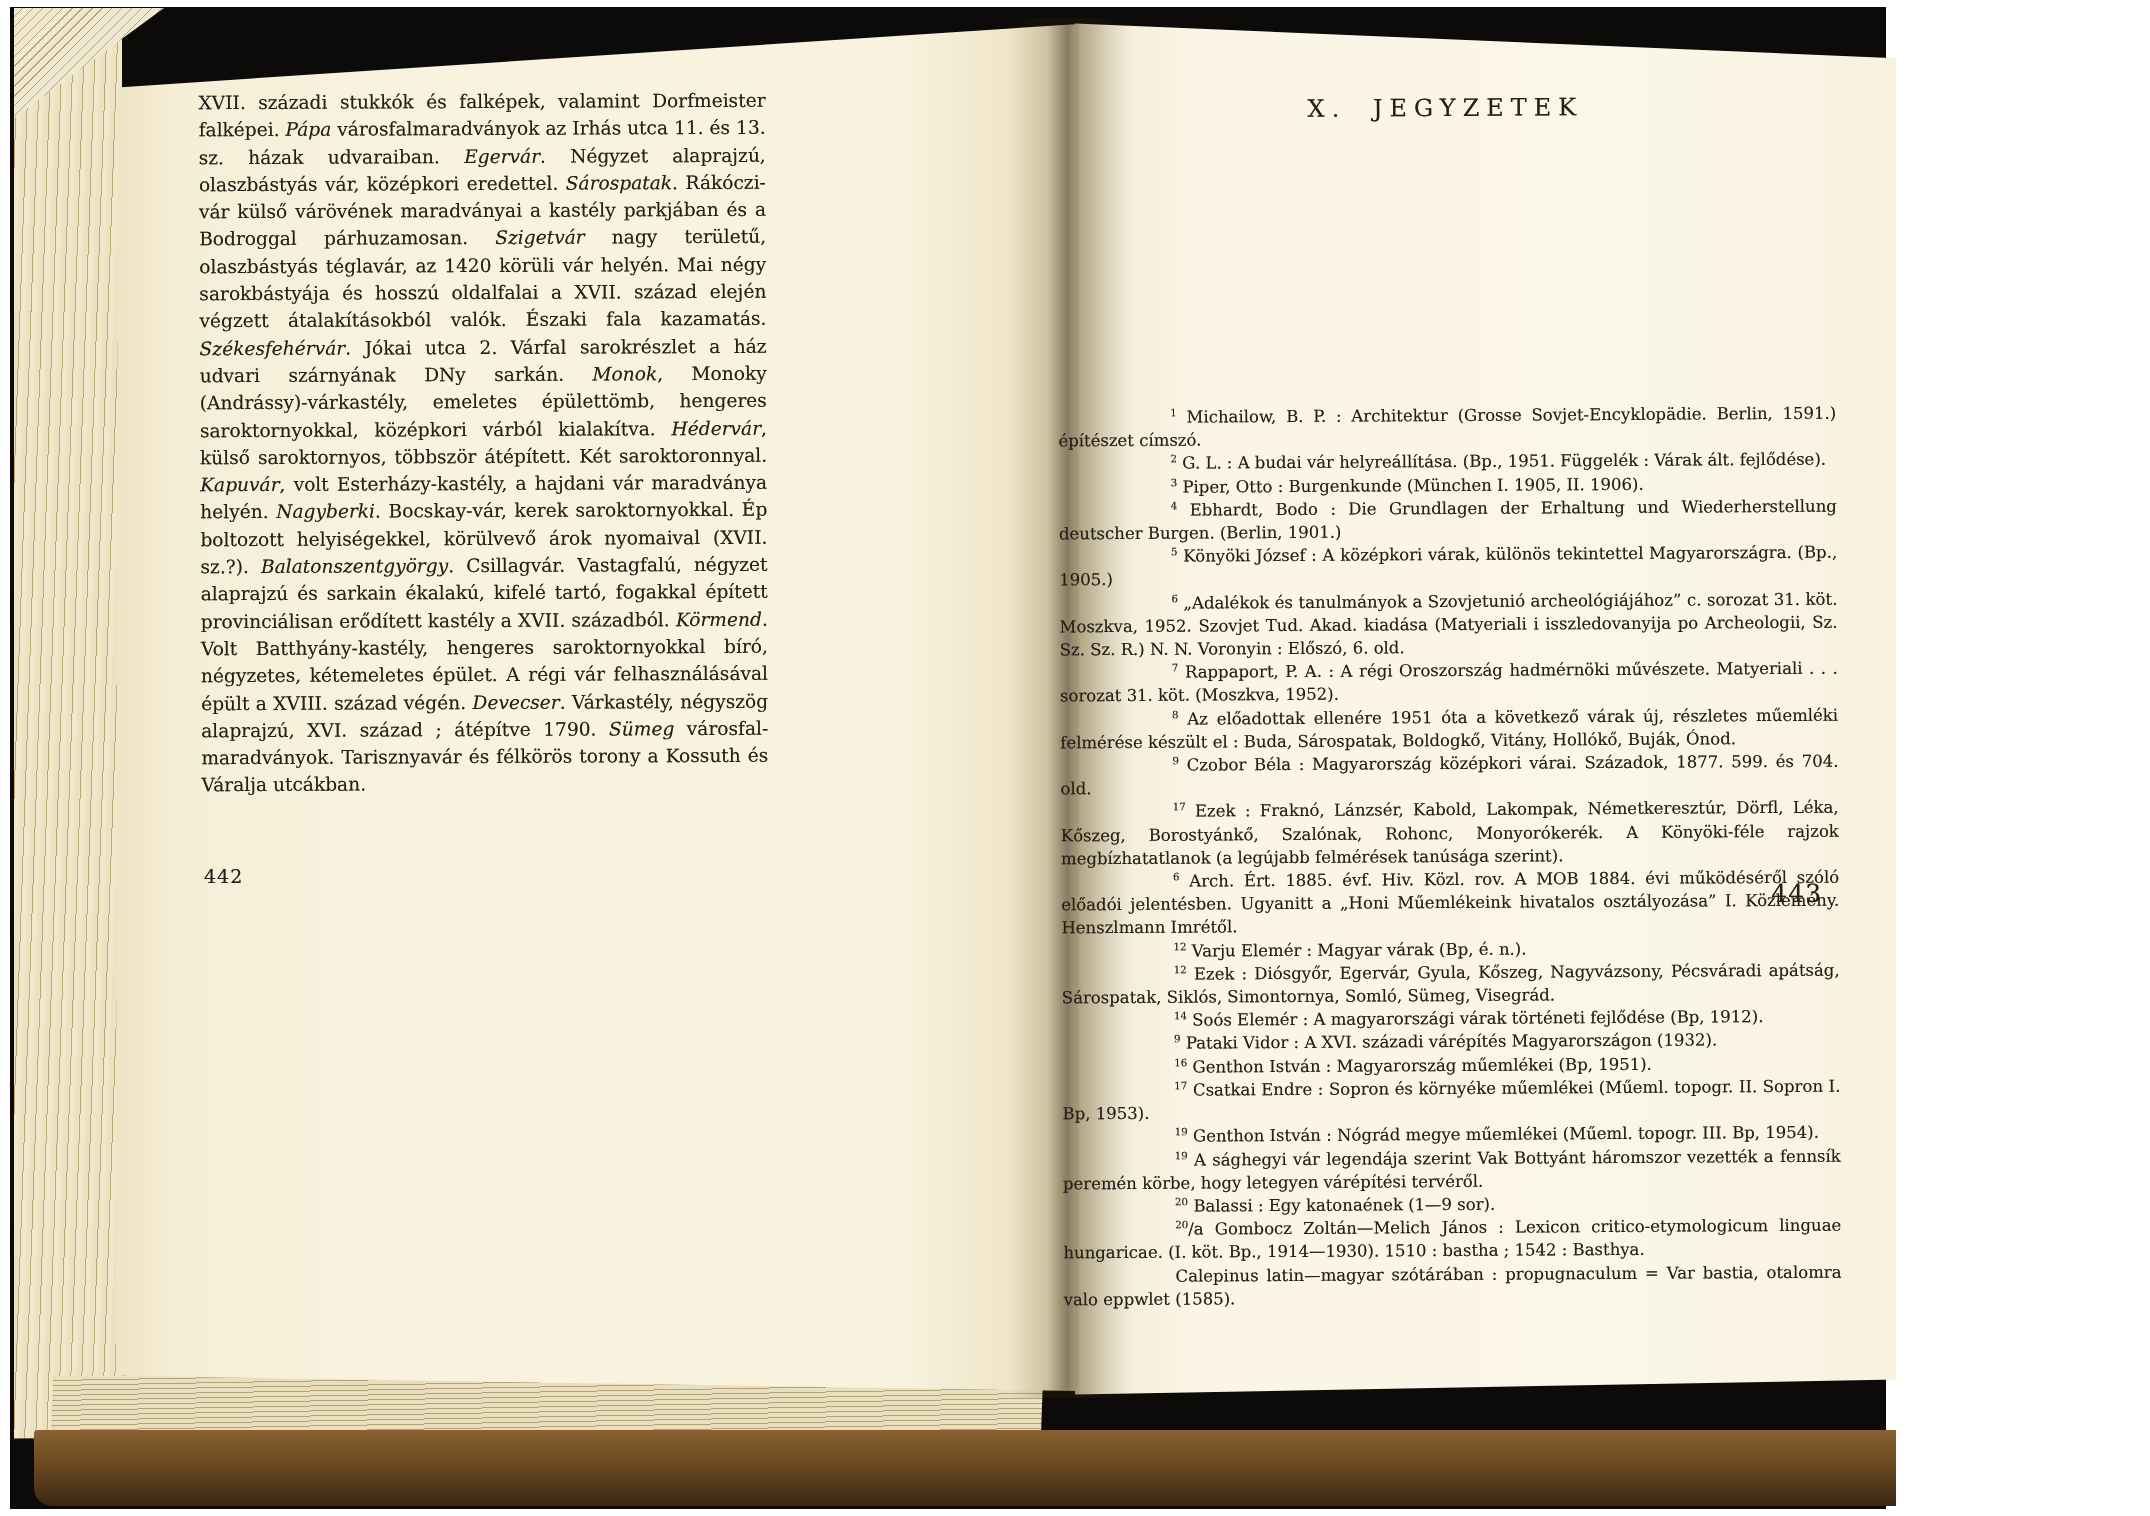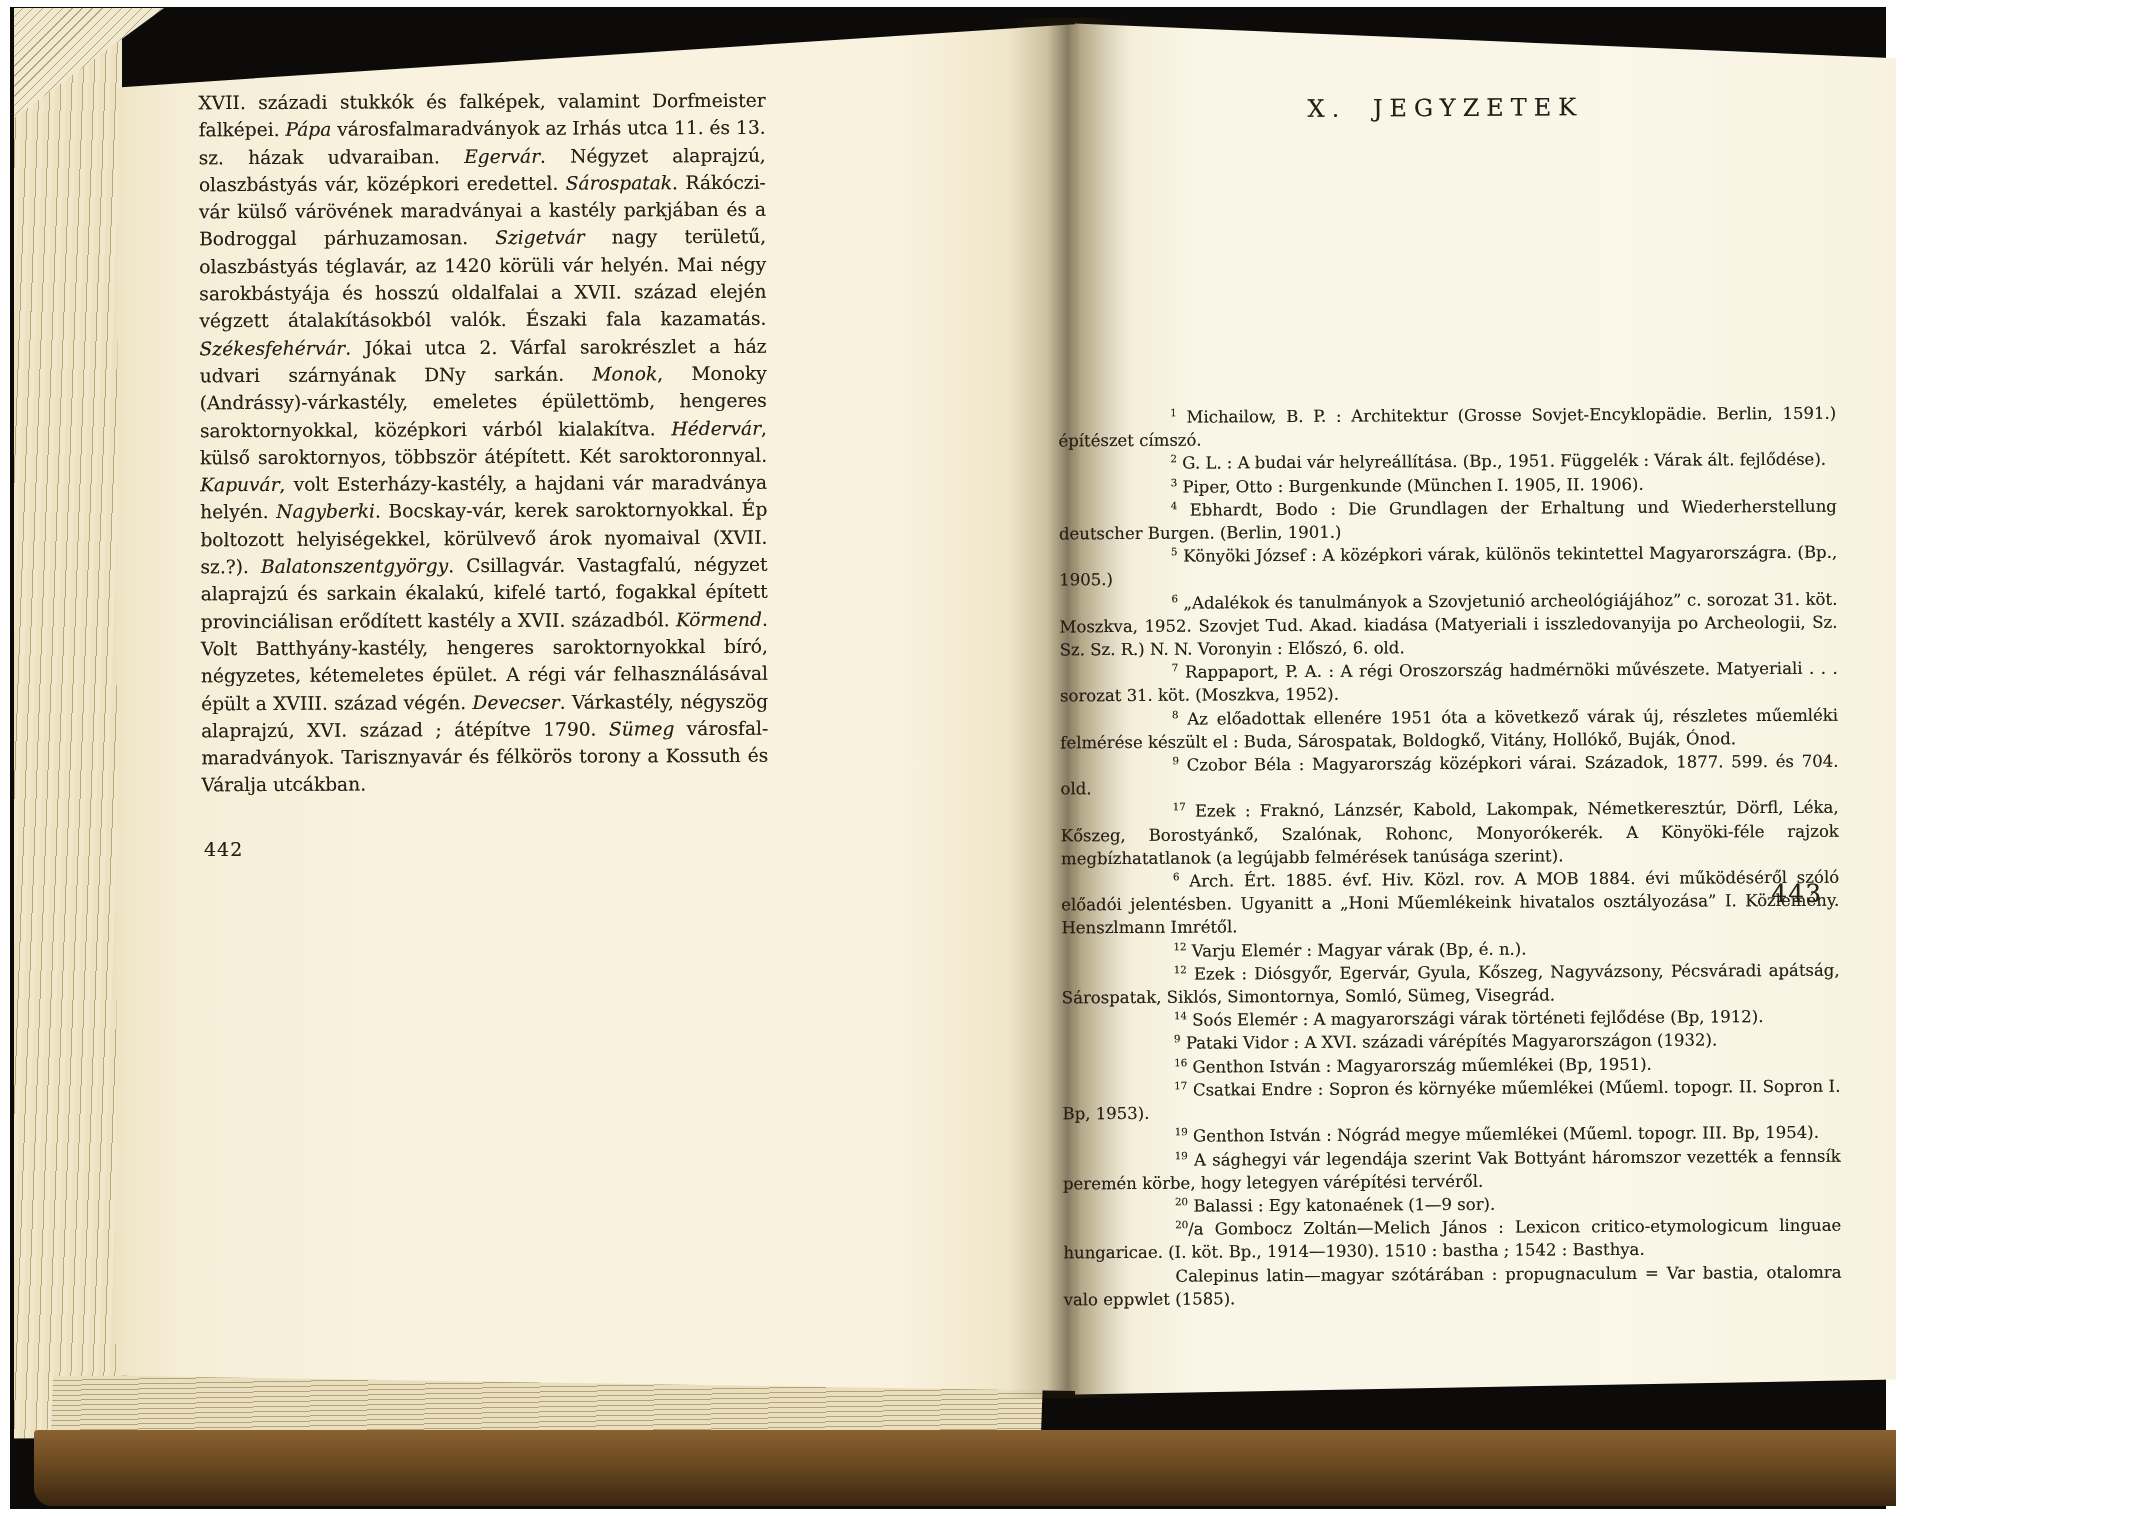--- a/index.html
+++ b/index.html
@@ -38,21 +38,21 @@
   .gutter{position:absolute;left:1008px;top:18px;width:122px;height:1380px;pointer-events:none;
     background:linear-gradient(90deg,rgba(70,50,15,0) 0%,rgba(70,50,15,0.18) 32%,rgba(35,24,8,0.5) 49%,rgba(60,42,14,0.28) 60%,rgba(70,50,15,0) 100%);}
 
   
   .ink{color:#251f17;text-shadow:0 0 0.5px rgba(45,35,20,0.55);}
 
   .left-text{position:absolute;left:200px;top:88px;width:567px;
     font-size:18.6px;line-height:27.3px;text-align:justify;transform:rotate(-0.25deg);}
   .left-text .it{font-style:italic;}
 
-  .left-pagenum{position:absolute;left:204px;top:838px;font-size:19px;letter-spacing:1px;}
+  .left-pagenum{position:absolute;left:204px;top:865px;font-size:19px;letter-spacing:1px;}
   .right-pagenum{position:absolute;left:1752px;top:879px;width:70px;text-align:right;
     font-size:25px;letter-spacing:1px;transform:rotate(-0.3deg);}
 
   .right-text{position:absolute;left:1060px;top:92px;width:778px;transform:rotate(-0.35deg);}
   .heading{text-align:center;font-size:24px;line-height:32px;letter-spacing:7px;word-spacing:12px;
     margin:0 0 280px 0;}
   .footnotes{font-size:16.5px;line-height:23.2px;text-align:justify;}
   .footnotes p.fn{margin:0;text-indent:112px;}
   .footnotes p.fn sup{font-size:0.62em;line-height:0;letter-spacing:0;}
 </style>

